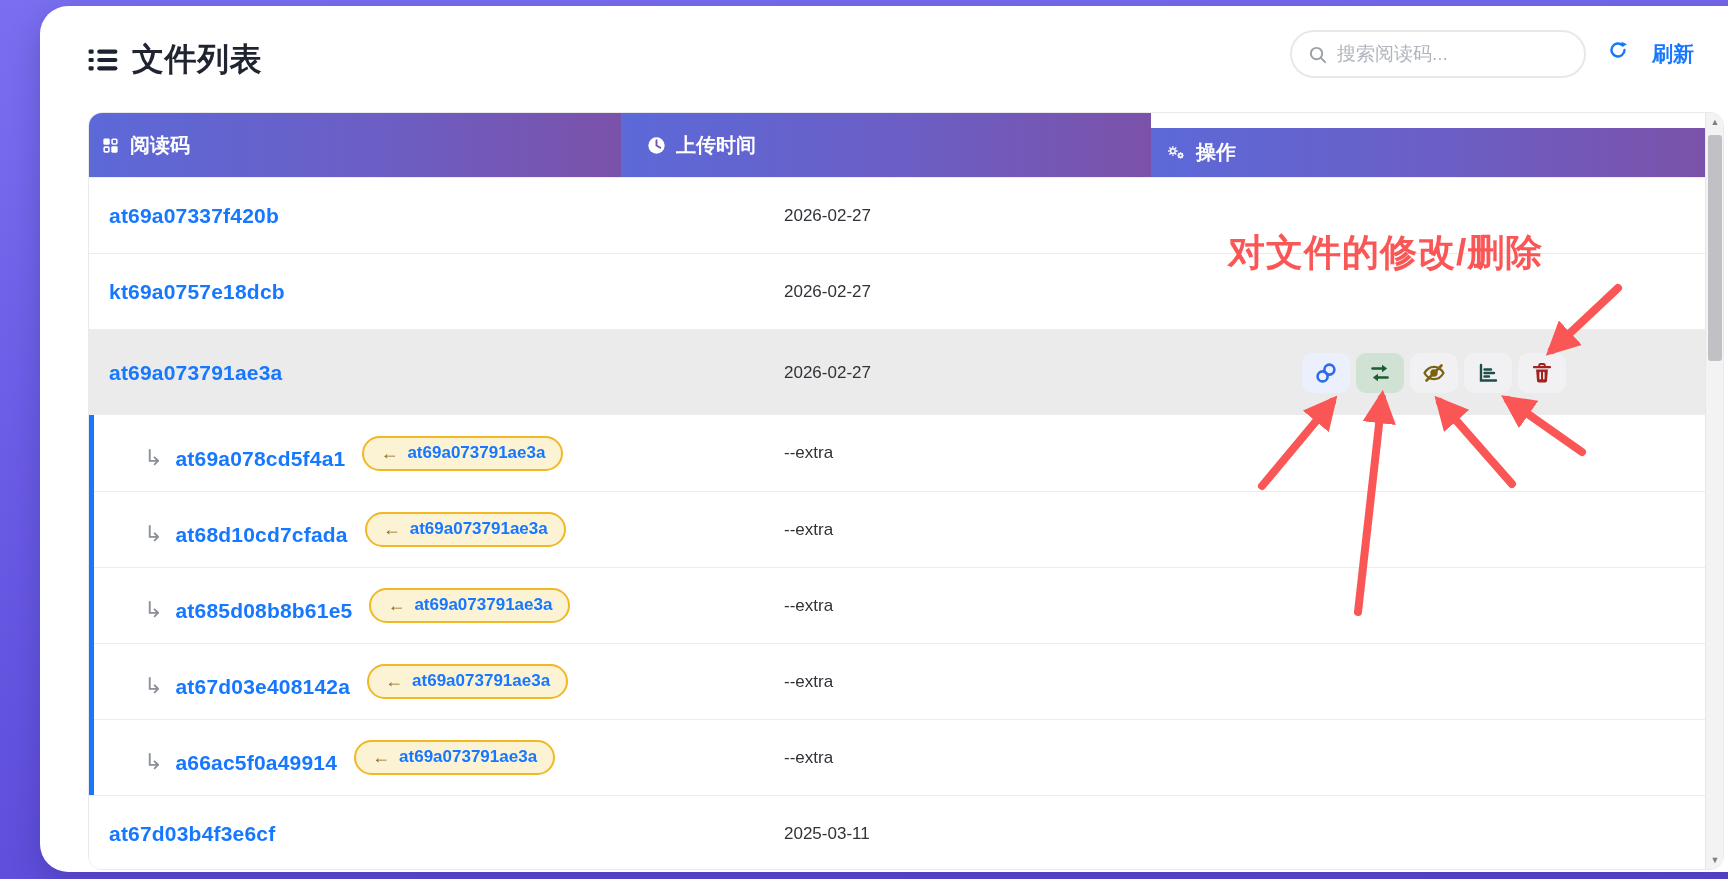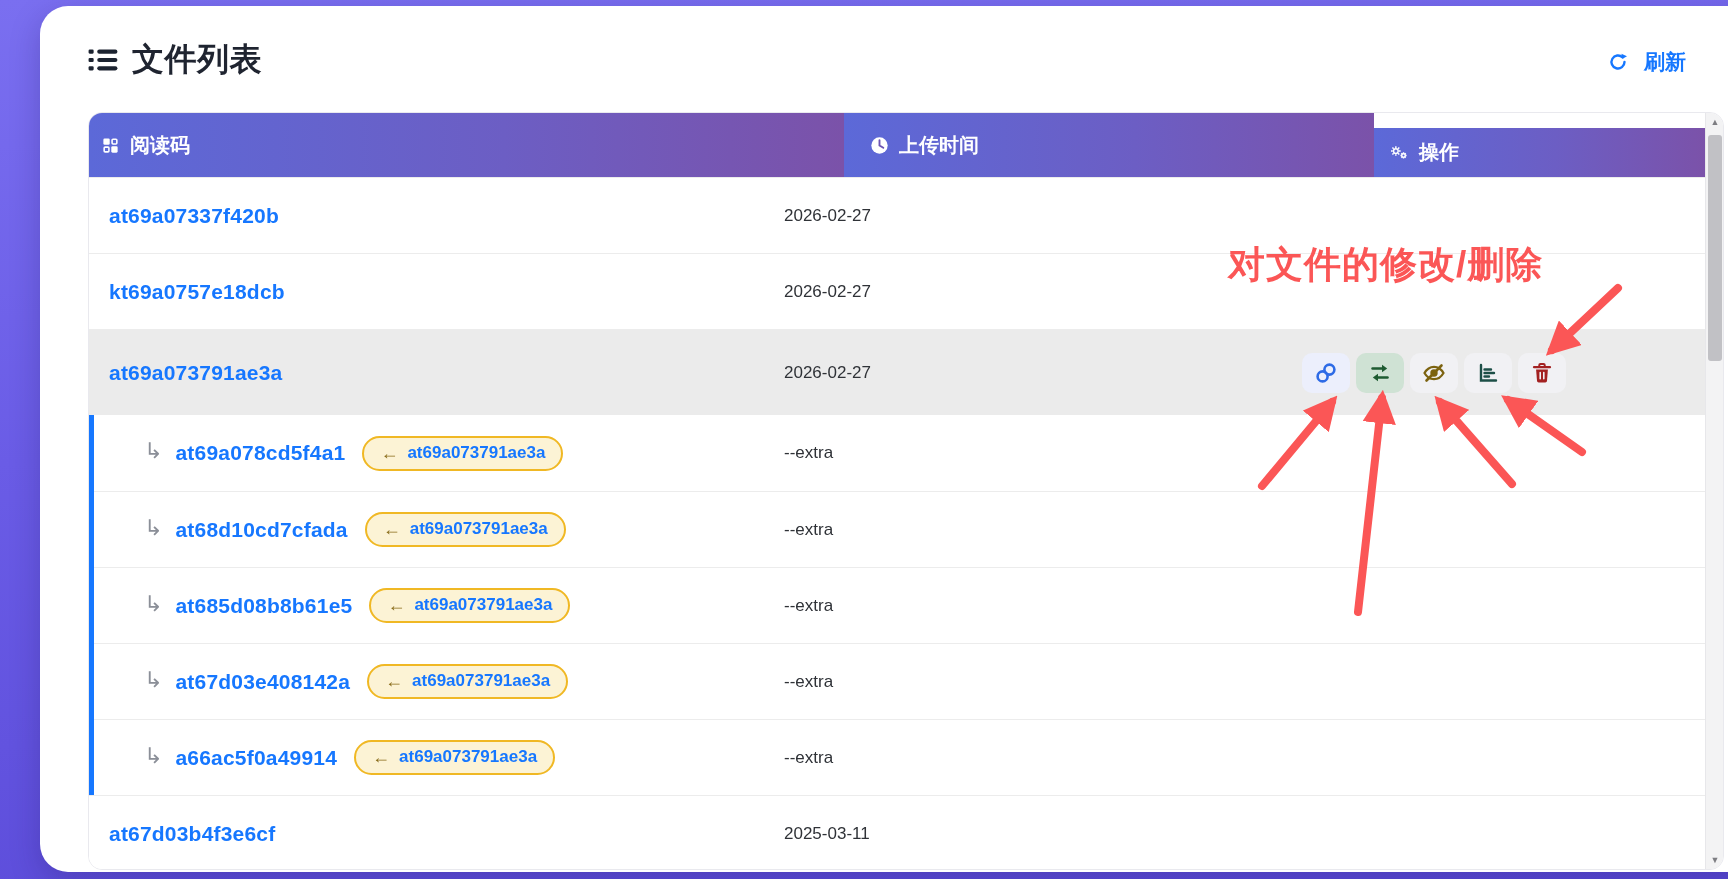--- a/index.html
+++ b/index.html
@@ -17,38 +17,38 @@
   .list-ico { width:30px; height:26px; color:#1c2330; }
 
   .search-box { position:absolute; left:1290px; top:30px; width:296px; height:48px;
     border:2px solid #e7e8ec; border-radius:24px; background:#fff;
     display:flex; align-items:center; padding:0 16px; gap:10px; }
   .search-box svg { width:19px; height:19px; color:#9aa0a8; flex:none; }
   .search-box input { border:none; outline:none; width:100%; font-size:19px; color:#444;
     font-family:inherit; background:transparent; }
   .search-box input::placeholder { color:#b0b5bd; }
 
-  .refresh-btn { position:absolute; left:1608px; top:48px; display:flex; align-items:center; gap:16px;
+  .refresh-btn { position:absolute; left:1608px; top:40px; display:flex; gap:24px;
     color:#1677ff; font-size:21px; font-weight:700; cursor:pointer; background:none; border:none;
     font-family:inherit; }
   .refresh-btn svg { width:20px; height:20px; }
 
   
   .table { position:absolute; left:88px; top:112px; width:1636px; height:758px;
     border:1px solid #e9e9ee; border-radius:14px; background:#fff; overflow:hidden; }
   .t-inner { position:absolute; left:0; top:0; right:18px; bottom:0; }
   .thead { display:flex; height:64px; }
   .th { display:flex; align-items:center; gap:10px; color:#fff; font-size:20px; font-weight:700;
     background:linear-gradient(90deg,#5c69d8 0%,#6c5ec4 55%,#7b52a9 100%); padding-left:20px; }
   .th svg { width:19px; height:19px; }
-  .th.c1 { width:755px;padding-left:12px; } .th.c2 { width:530px; padding-left:26px;text-align:center; } .th.c3 { flex:1; padding-left:16px;margin-top:15px; }
+  .th.c1 { width:532px;padding-left:12px; } .th.c2 { width:530px; padding-left:26px;text-align:center; } .th.c3 { flex:1; padding-left:16px;margin-top:15px; }
 
   .row { display:flex; align-items:center; height:76px; border-top:1px solid #ececec; background:#fff; }
   .row:first-of-type { border-top:none; }
-  .cell { display:flex; align-items:center; }
+  .cell { display:flex; align-items:flex-end; }
   .cell.c1 { width:669px; padding-left:20px; }
   .cell.c2 { width:530px; padding-left:26px; font-size:17px; color:#2f3237; }
   .cell.c3 { flex:1; padding-left:14px; }
   .code { font-size:21px; font-weight:700; color:#1677ff; letter-spacing:.2px; cursor:pointer; }
   .row.highlight { background:#ebebeb; height:86px; }
 
   .child-group { border-left:5px solid #1677ff; }
   .child-group .row .cell.c1 { width:664px; padding-left:50px; gap:13px; }
   .child-arrow { font-size:22px; color:#8b8f98; line-height:1; transform:translateY(-2px); }
   .badge { display:inline-flex; align-items:center; gap:9px; background:#fcf3d5;
@@ -70,21 +70,21 @@
   
   .scrollbar { position:absolute; right:0; top:0; bottom:0; width:18px; background:#f3f3f4;
     border-left:1px solid #e7e7ea; }
   .scroll-arrow { position:absolute; left:0; width:18px; height:18px; display:flex; align-items:center;
     justify-content:center; font-size:9px; color:#7d7d82; cursor:pointer; }
   .scroll-arrow.up { top:0; } .scroll-arrow.down { bottom:0; }
   .scroll-thumb { position:absolute; left:2px; width:14px; top:22px; height:226px;
     background:#c1c1c5; border-radius:3px; cursor:grab; }
 
   
-  .anno-text { position:absolute; left:1228px; top:240px; font-size:37px; font-weight:600;
+  .anno-text { position:absolute; left:1228px; top:228px; font-size:37px; font-weight:600;
     color:#fb5656; letter-spacing:1px; white-space:nowrap; z-index:6; }
   .anno-arrows { position:absolute; left:0; top:0; width:1728px; height:879px;
     pointer-events:none; z-index:5; }
 </style>
 </head>
 <body>
 
 <div class="stage">
   <div class="card"></div>
 
@@ -93,20 +93,27 @@
       <rect x="0.5" y="2" width="4.4" height="3.6" rx="1"></rect>
         <rect x="8" y="2" width="17.5" height="3.6" rx="1.8"></rect>
       <rect x="0.5" y="9.2" width="4.4" height="3.6" rx="1"></rect>
         <rect x="8" y="9.2" width="17.5" height="3.6" rx="1.8"></rect>
       <rect x="0.5" y="16.4" width="4.4" height="3.6" rx="1"></rect>
         <rect x="8" y="16.4" width="17.5" height="3.6" rx="1.8"></rect>
     </svg>
     <h1>文件列表</h1>
   </div>
 
+  <div class="search-box">
+    <svg viewBox="0 0 20 20" fill="none" stroke="currentColor" stroke-width="2">
+      <circle cx="9" cy="9" r="6"></circle>
+        <path d="M13.6 13.6L18 18" stroke-linecap="round"></path>
+    </svg>
+    <input type="text" placeholder="搜索阅读码..." style="">
+  </div>
 
   <button class="refresh-btn">
     <svg viewBox="0 0 20 20">
       <path d="M16.5 10a6.5 6.5 0 1 1-1.9-4.6" fill="none" stroke="currentColor" stroke-width="2.4" stroke-linecap="round"></path>
       <path d="M13.4 1.8l1.2 5 4.4-2.6z" fill="currentColor"></path>
     </svg>
     <span>刷新</span>
   </button>
 
   <div class="table">

